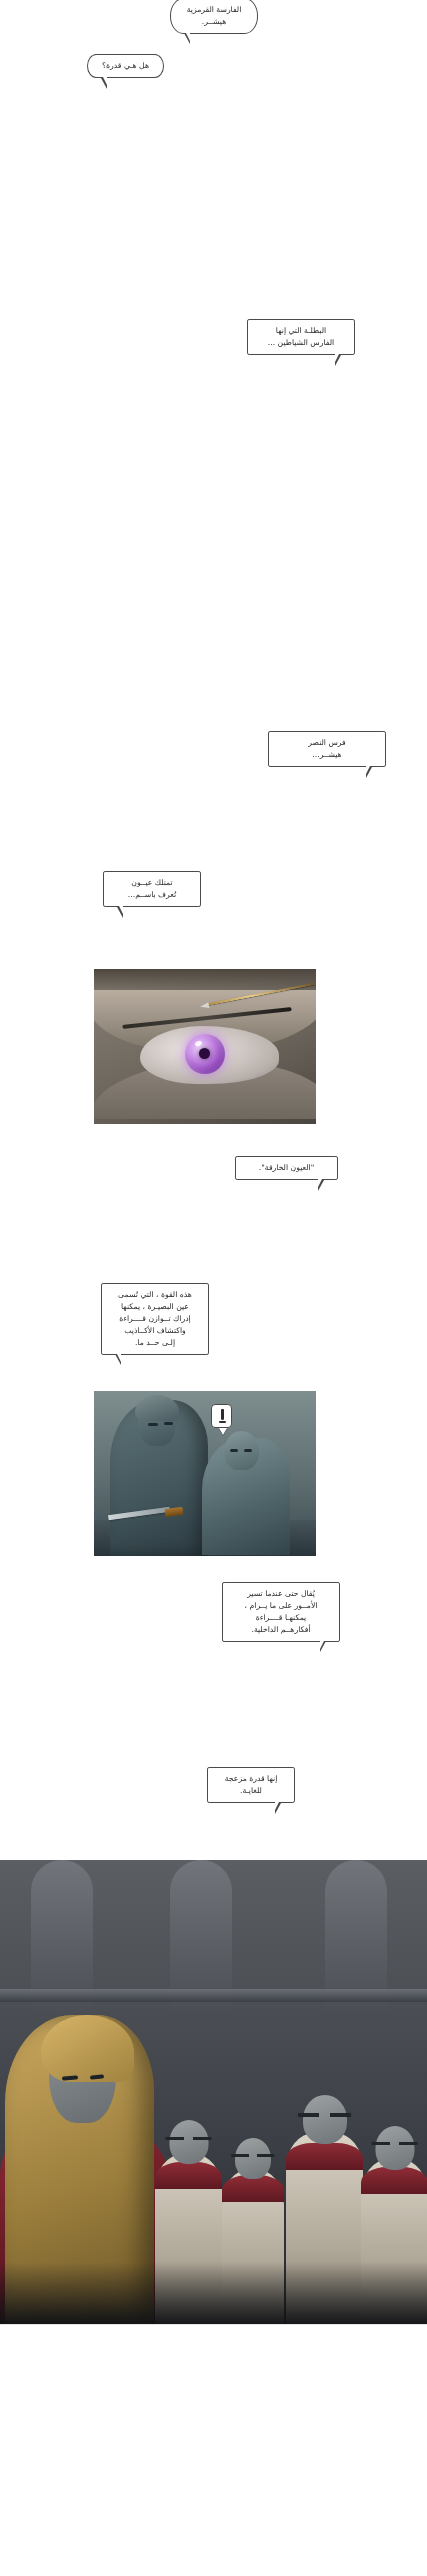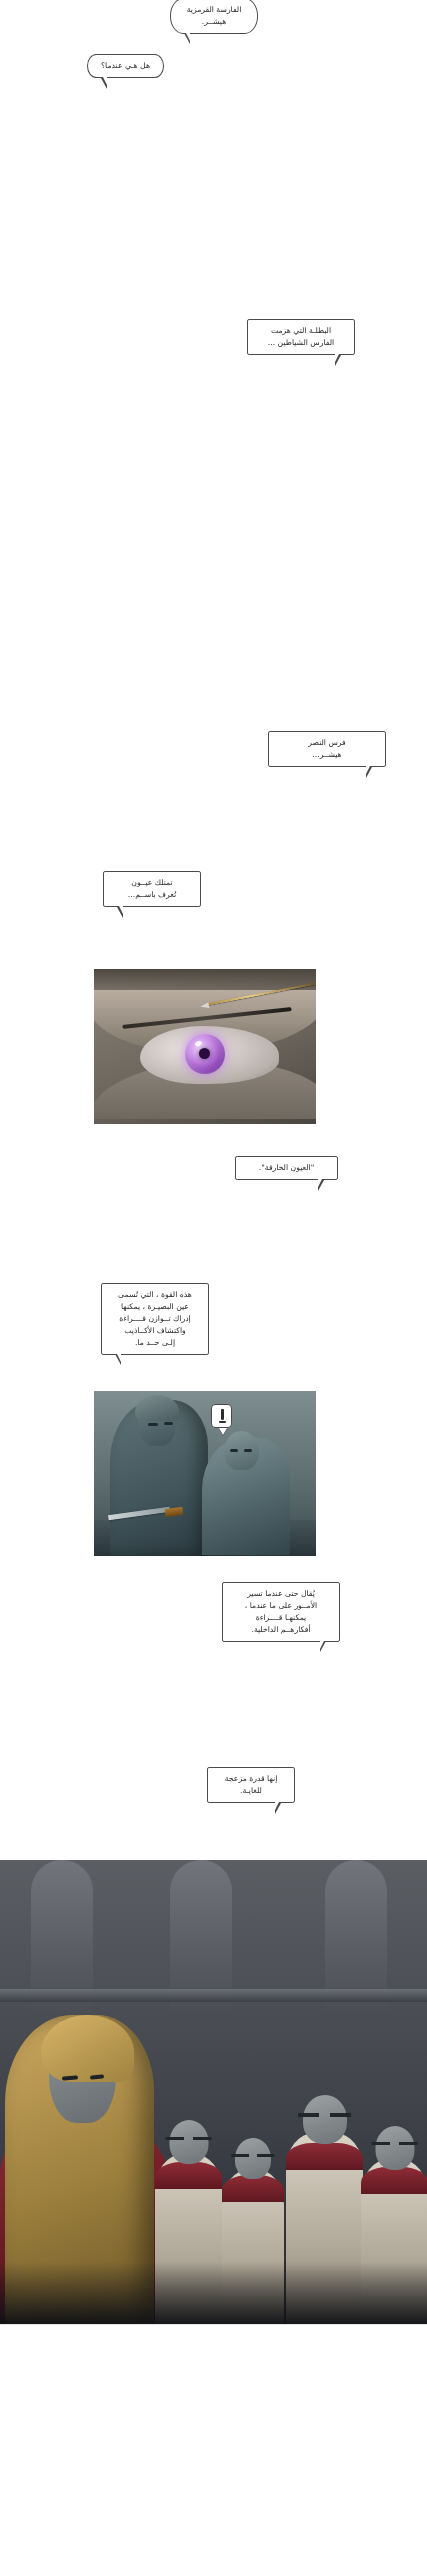--- a/index.html
+++ b/index.html
@@ -355,26 +355,26 @@
 
 <div class="page">
 
   <div class="bubble round" id="b1" style="left:170px; top:-2.1px; width:88px;">
     <div>الفارسة القرمزية</div>
     <div>هيشــر.</div>
     <span class="tail tail-dl"></span>
   </div>
 
   <div class="bubble round" id="b2" style="left:87px; top:54px; width:77px;">
-    <div>هل هـي عندما؟</div>
+    <div>هل هـي قدرة؟</div>
     <span class="tail tail-dl"></span>
   </div>
 
   <div class="bubble" id="b3" style="left:247px; top:319px; width:108px;">
-    <div>البطلـة التي هزمت</div>
+    <div>البطلـة التي إنها</div>
     <div>الفارس الشياطين ...</div>
     <span class="tail tail-dr"></span>
   </div>
 
 
   <div class="bubble" id="b4" style="left:268px; top:731px; width:118px;">
     <div>فرس النصر</div>
     <div>هيشــر...</div>
     <span class="tail tail-dr"></span>
   </div>
@@ -425,21 +425,21 @@
     <div class="eyed e4"></div>
     <div class="blade"></div>
     <div class="hilt"></div>
     <div class="sweat-bubble">
       <div class="sweat-drop"></div>
     </div>
   </div>
 
   <div class="bubble" id="b8" style="left:222px; top:1582px; width:118px;text-align:center;">
     <div>يُقال حتى عندما تسير</div>
-    <div>الأمــور على ما عندما ،</div>
+    <div>الأمــور على ما يــرام ،</div>
     <div>يمكنهـا قــــراءة</div>
     <div>أفكارهــم الداخلية.</div>
     <span class="tail tail-dr"></span>
   </div>
 
   <div class="bubble" id="b9" style="left:207px; top:1767px; width:88px;">
     <div>إنها قدرة مزعجة</div>
     <div>للغايـة.</div>
     <span class="tail tail-dr"></span>
   </div>

